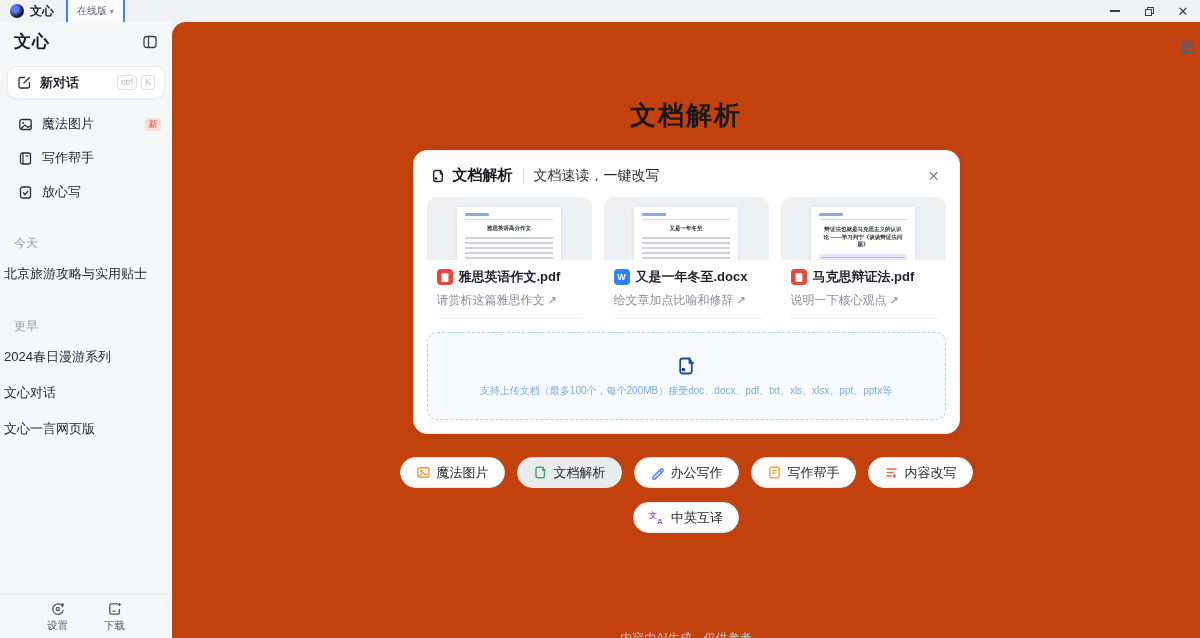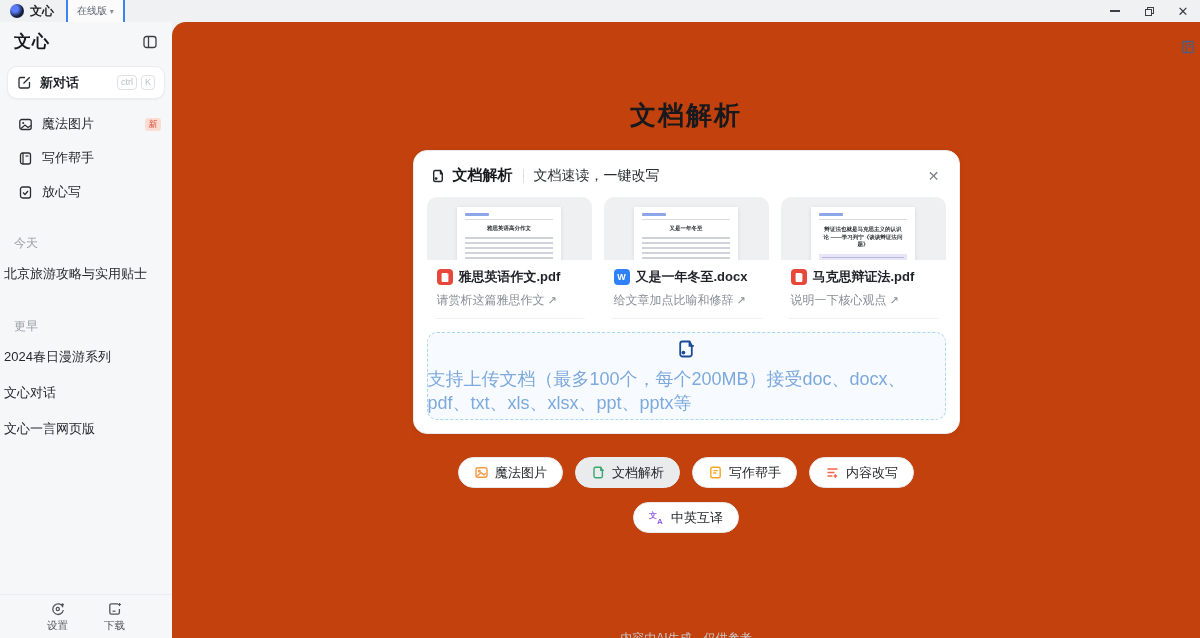--- a/index.html
+++ b/index.html
@@ -65,21 +65,21 @@
   .file-row { display:flex; align-items:center; gap:6px; }
   .file-name { font-size:13px; font-weight:700; color:#1f2329; white-space:nowrap; }
   .ficon { width:16px; height:16px; border-radius:4px; flex:0 0 16px; display:flex; align-items:center; justify-content:center; }
   .ficon.pdf { background:#e8483a; }
   .ficon.word { background:#2f81f7; color:#fff; font-size:9px; font-weight:800; }
   .prompt-row { margin-top:6px; font-size:12px; color:#878d97; display:flex; align-items:center; gap:3px; white-space:nowrap; }
   .prompt-arrow { font-size:11px; color:#878d97; }
 
   .upload { margin-top:13px; height:88px; border:1.5px dashed #abd4f2; background:#f7fbff; border-radius:10px; display:flex; flex-direction:column; align-items:center; justify-content:center; cursor:pointer; }
   .upload-title { font-size:15px; font-weight:800; color:#1b4a99; margin-top:5px; }
-  .upload-hint { font-size:18px; color:#7da9dd; margin-top:7px; }
+  .upload-hint { font-size:10px; color:#7da9dd; margin-top:7px; }
 
   .qa-row { display:flex; justify-content:center; gap:12px; margin-top:23px; }
   .qa-row.second { margin-top:14px; }
   .pill { height:31px; display:flex; align-items:center; gap:6px; padding:0 15px; border-radius:16px; border:1px solid #e7e9ec; background:#fff; font-size:13px; color:#26282c; cursor:pointer; }
   .pill.active { background:#eaebed; border-color:#eaebed; }
 
   .footer-note { position:absolute; top:608px; left:0; width:100%; text-align:center; font-size:12px; color:#c7cacd; }
 
   svg { display:block; }
 </style>
@@ -306,20 +306,29 @@
       <svg width="15" height="15" viewBox="0 0 15 15">
           <g fill="none" stroke-width="1.4" stroke="#3aa86d">
             <path d="M9.8 2.3H4.6A1.6 1.6 0 0 0 3 3.9v7.2a1.6 1.6 0 0 0 1.6 1.6h5.2a1.6 1.6 0 0 0 1.6-1.6V5.3z"></path>
             <path d="M9.8 2.3v3h3"></path>
           </g>
         </svg>
       <span>文档解析</span>
     </div>
     <div class="pill">
       <svg width="15" height="15" viewBox="0 0 15 15">
+          <g fill="none" stroke-width="1.4" stroke="#4a7df0">
+            <path d="M3 12 10.8 4.2a1.4 1.4 0 0 1 2 2L5 14H3z"></path>
+            <path d="M9.5 5.5l2 2"></path>
+          </g>
+        </svg>
+      <span>办公写作</span>
+    </div>
+    <div class="pill">
+      <svg width="15" height="15" viewBox="0 0 15 15">
           <g fill="none" stroke-width="1.4" stroke="#f5a623">
             <rect x="2.8" y="2.3" width="9.4" height="10.4" rx="1.8"></rect>
             <path d="M5.3 5.6h4.4M5.3 8h3"></path>
           </g>
         </svg>
       <span>写作帮手</span>
     </div>
     <div class="pill">
       <svg width="15" height="15" viewBox="0 0 15 15">
           <g fill="none" stroke-width="1.5" stroke="#f2654a">

